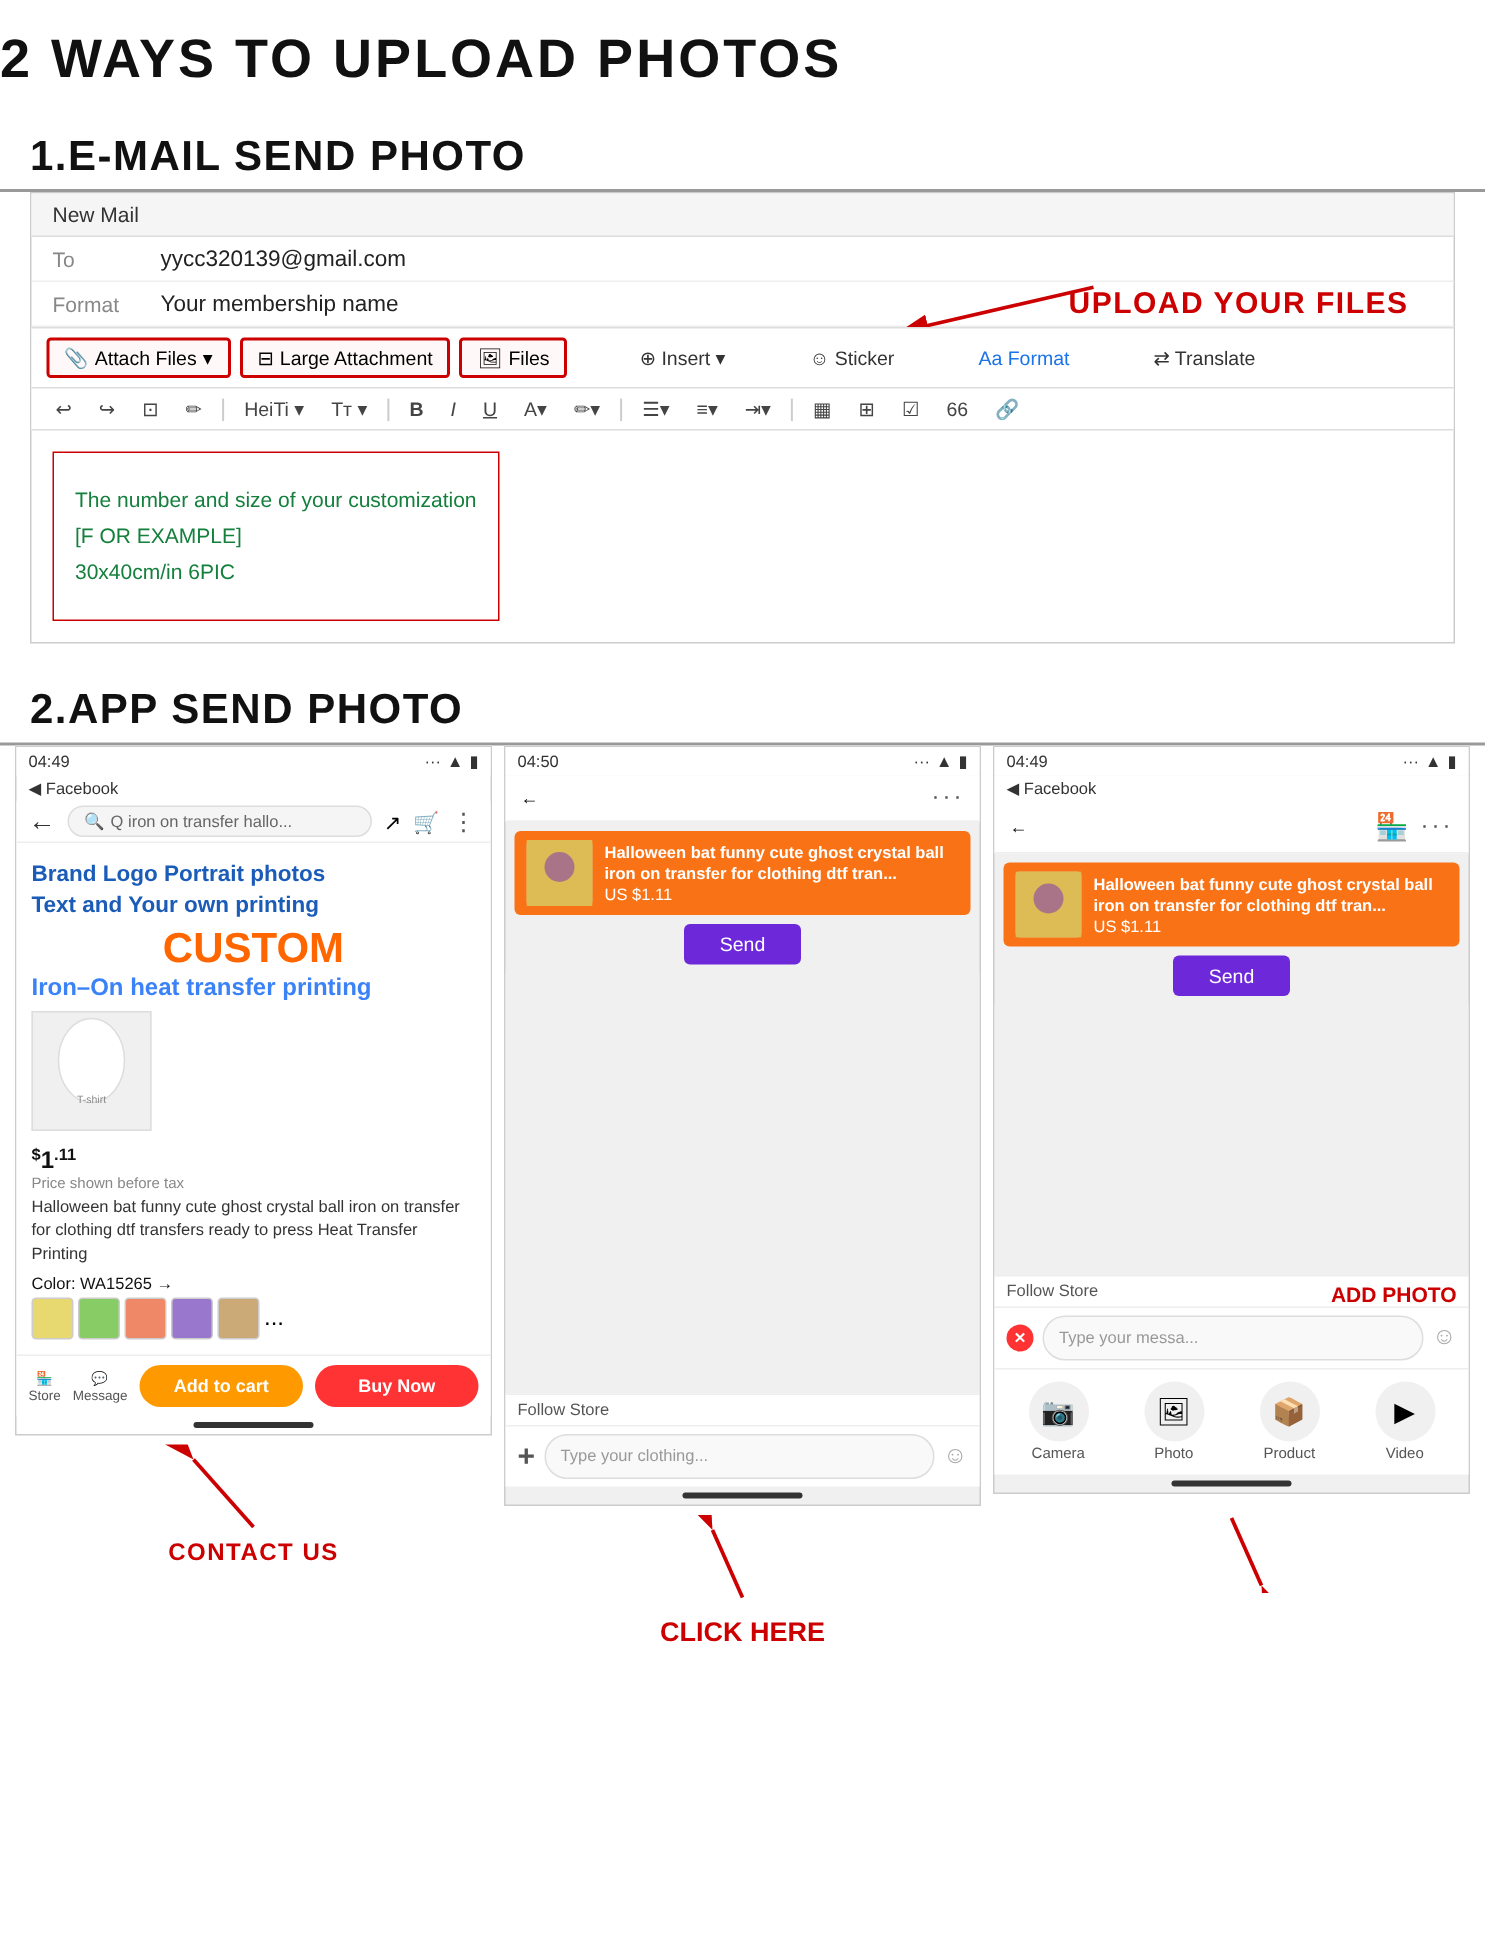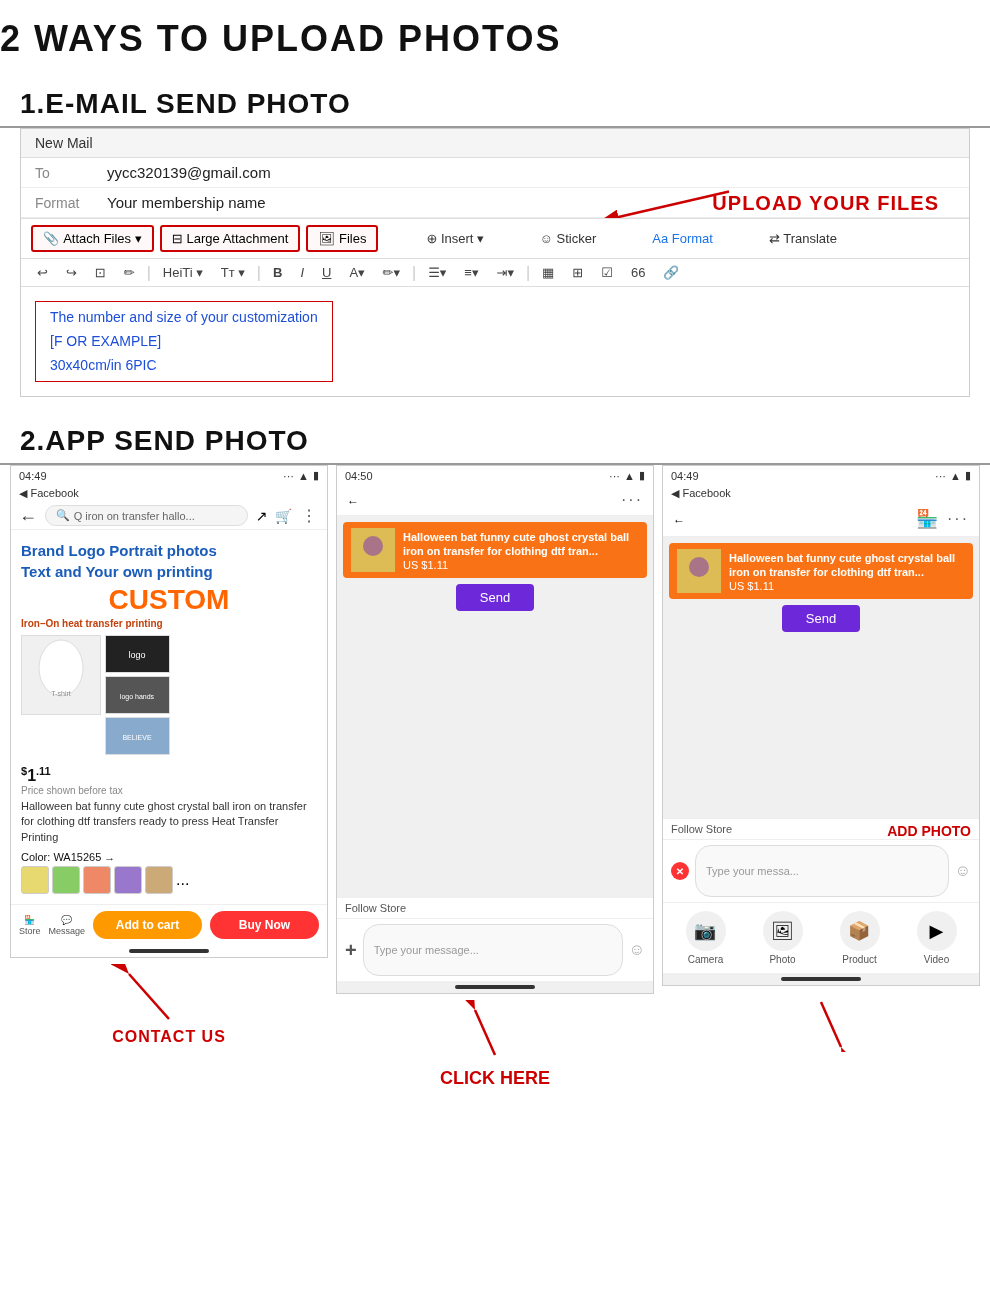--- a/index.html
+++ b/index.html
@@ -144,23 +144,23 @@
 
     
     .email-body {
       padding: 14px;
       min-height: 100px;
     }
 
     .email-body-box {
       border: 1.5px solid #cc0000;
       display: inline-block;
-      padding: 4px 14px;
+      padding: 20px 14px;
       font-size: 14px;
-      color: #1d4ed8;
+      color: #15803d;
       line-height: 1.7;
       min-width: 280px;
     }
 
     
     .app-section {
       margin-top: 10px;
     }
 
     
@@ -232,23 +232,23 @@
 
     .phone-product-custom {
       color: #ff6600;
       font-size: 28px;
       font-weight: bold;
       text-align: center;
       padding: 2px 0;
     }
 
     .phone-product-subtitle {
-      color: #c2410c;
-      font-weight: bold;
-      font-size: 10px;
+      color: #3b82f6;
+      font-weight: bold;
+      font-size: 16px;
     }
 
     .phone-product-images {
       display: flex;
       gap: 4px;
       padding: 6px 0;
     }
 
     .phone-product-main-img {
       width: 80px;
@@ -435,21 +435,21 @@
       background: #fff;
       padding: 5px 8px;
       border-top: 1px solid #eee;
       gap: 6px;
     }
 
     .phone-message-box {
       flex: 1;
       border: 1px solid #ddd;
       border-radius: 16px;
-      padding: 19px 10px;
+      padding: 8px 10px;
       font-size: 11px;
       color: #999;
       background: #f9f9f9;
     }
 
     .phone-emoji {
       font-size: 16px;
       color: #aaa;
     }
 
@@ -707,40 +707,20 @@
 
           <div class="phone-product-images">
             <div class="phone-product-main-img">
 
               <svg width="78" height="78">
                 <rect width="78" height="78" fill="#f0f0f0"></rect>
                 <ellipse cx="39" cy="32" rx="22" ry="28" fill="#fff" stroke="#ddd" stroke-width="1"></ellipse>
                 <text x="39" y="60" font-size="7" fill="#888" text-anchor="middle">T-shirt</text>
               </svg>
             </div>
-            <div style="display:flex;flex-direction:column;gap:3px;">
-              <div class="phone-product-side-img">
-                <svg width="63" height="36">
-                  <rect width="63" height="36" fill="#222"></rect>
-                  <text x="31" y="22" font-size="9" fill="#fff" text-anchor="middle">logo</text>
-                </svg>
-              </div>
-              <div class="phone-product-side-img">
-                <svg width="63" height="36">
-                  <rect width="63" height="36" fill="#555"></rect>
-                  <text x="31" y="22" font-size="7" fill="#fff" text-anchor="middle">logo hands</text>
-                </svg>
-              </div>
-              <div class="phone-product-side-img">
-                <svg width="63" height="36">
-                  <rect width="63" height="36" fill="#88aacc"></rect>
-                  <text x="31" y="22" font-size="7" fill="#fff" text-anchor="middle">BELIEVE</text>
-                </svg>
-              </div>
-            </div>
           </div>
 
           <div class="phone-price">
             <sup>$</sup><span style="font-size:16px;">1</span><sup style="font-size:11px;">.11</sup>
           </div>
           <div class="phone-price-sub">Price shown before tax</div>
           <div class="phone-product-name">Halloween bat funny cute ghost crystal ball iron on transfer for clothing dtf transfers ready to press Heat Transfer Printing</div>
 
           <div class="phone-color-row">
             <span>Color: WA15265 →</span>
@@ -818,21 +798,21 @@
         <button class="phone-send-btn">Send</button>
 
         <div class="phone-chat-area" style="height:280px;"></div>
 
         <div class="phone-follow-store">
           Follow Store
         </div>
 
         <div class="phone-message-input">
           <span class="phone-plus">+</span>
-          <div class="phone-message-box">Type your message...</div>
+          <div class="phone-message-box">Type your clothing...</div>
           <span class="phone-emoji">☺</span>
         </div>
         <div class="phone-home-bar"></div>
       </div>
 
       <div style="position:relative;margin-top:6px;">
         <svg width="160" height="60" style="display:block;margin:0 auto;">
           <defs>
             <marker id="arr2" markerWidth="8" markerHeight="6" refX="0" refY="3" orient="auto">
               <polygon points="8 0, 0 3, 8 6" fill="#cc0000"></polygon>

